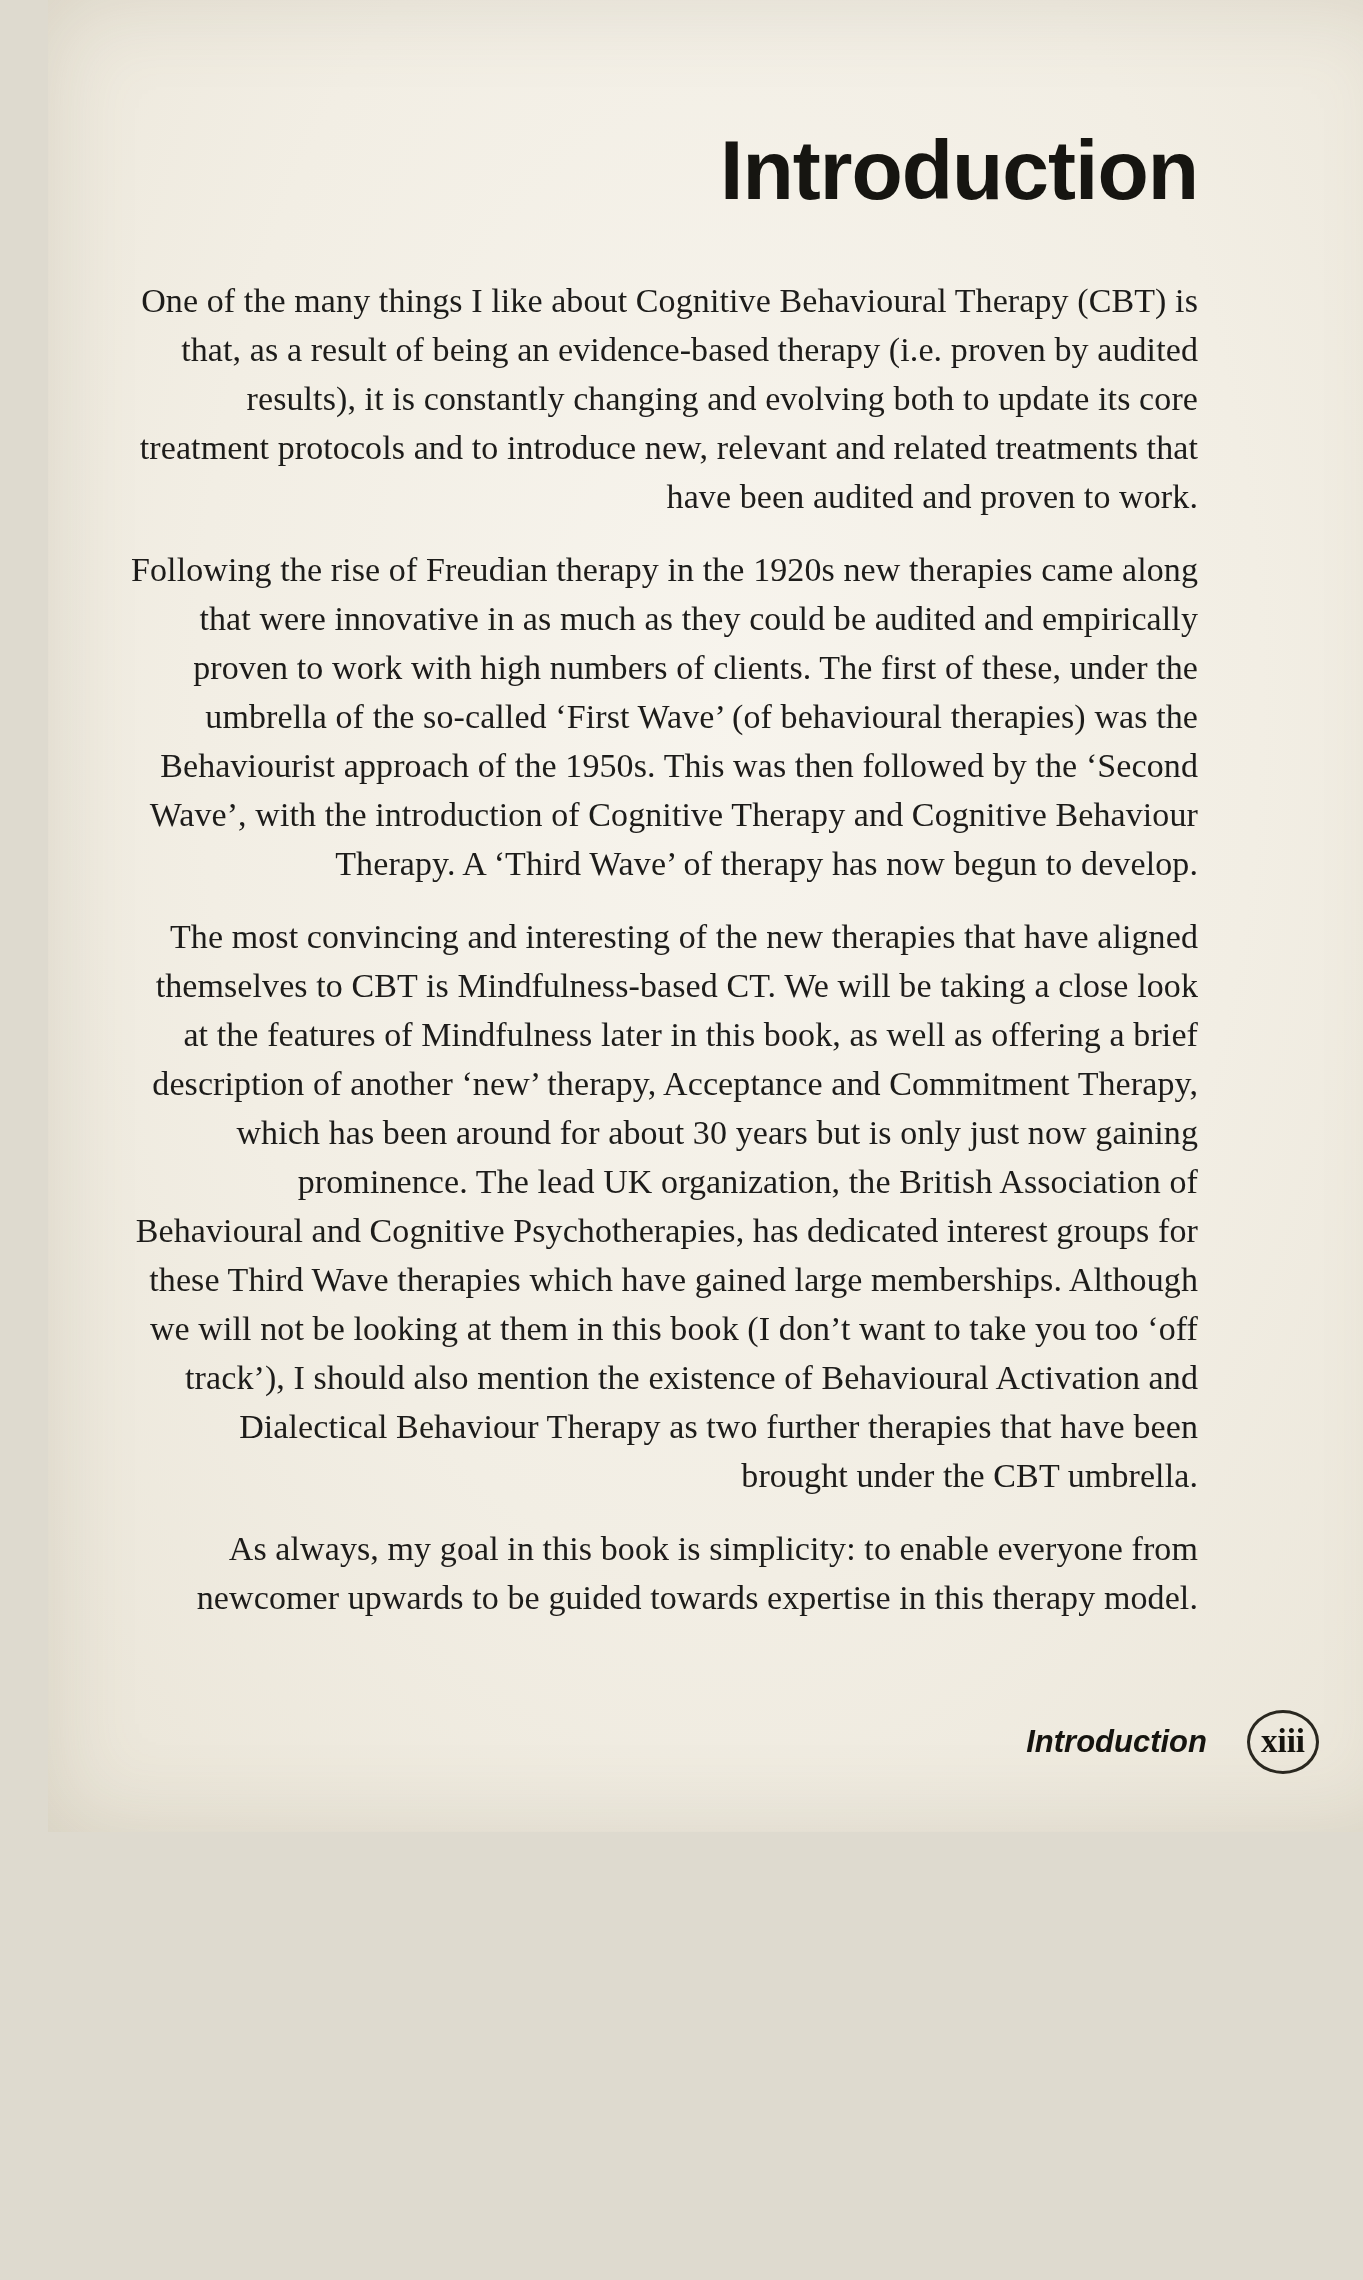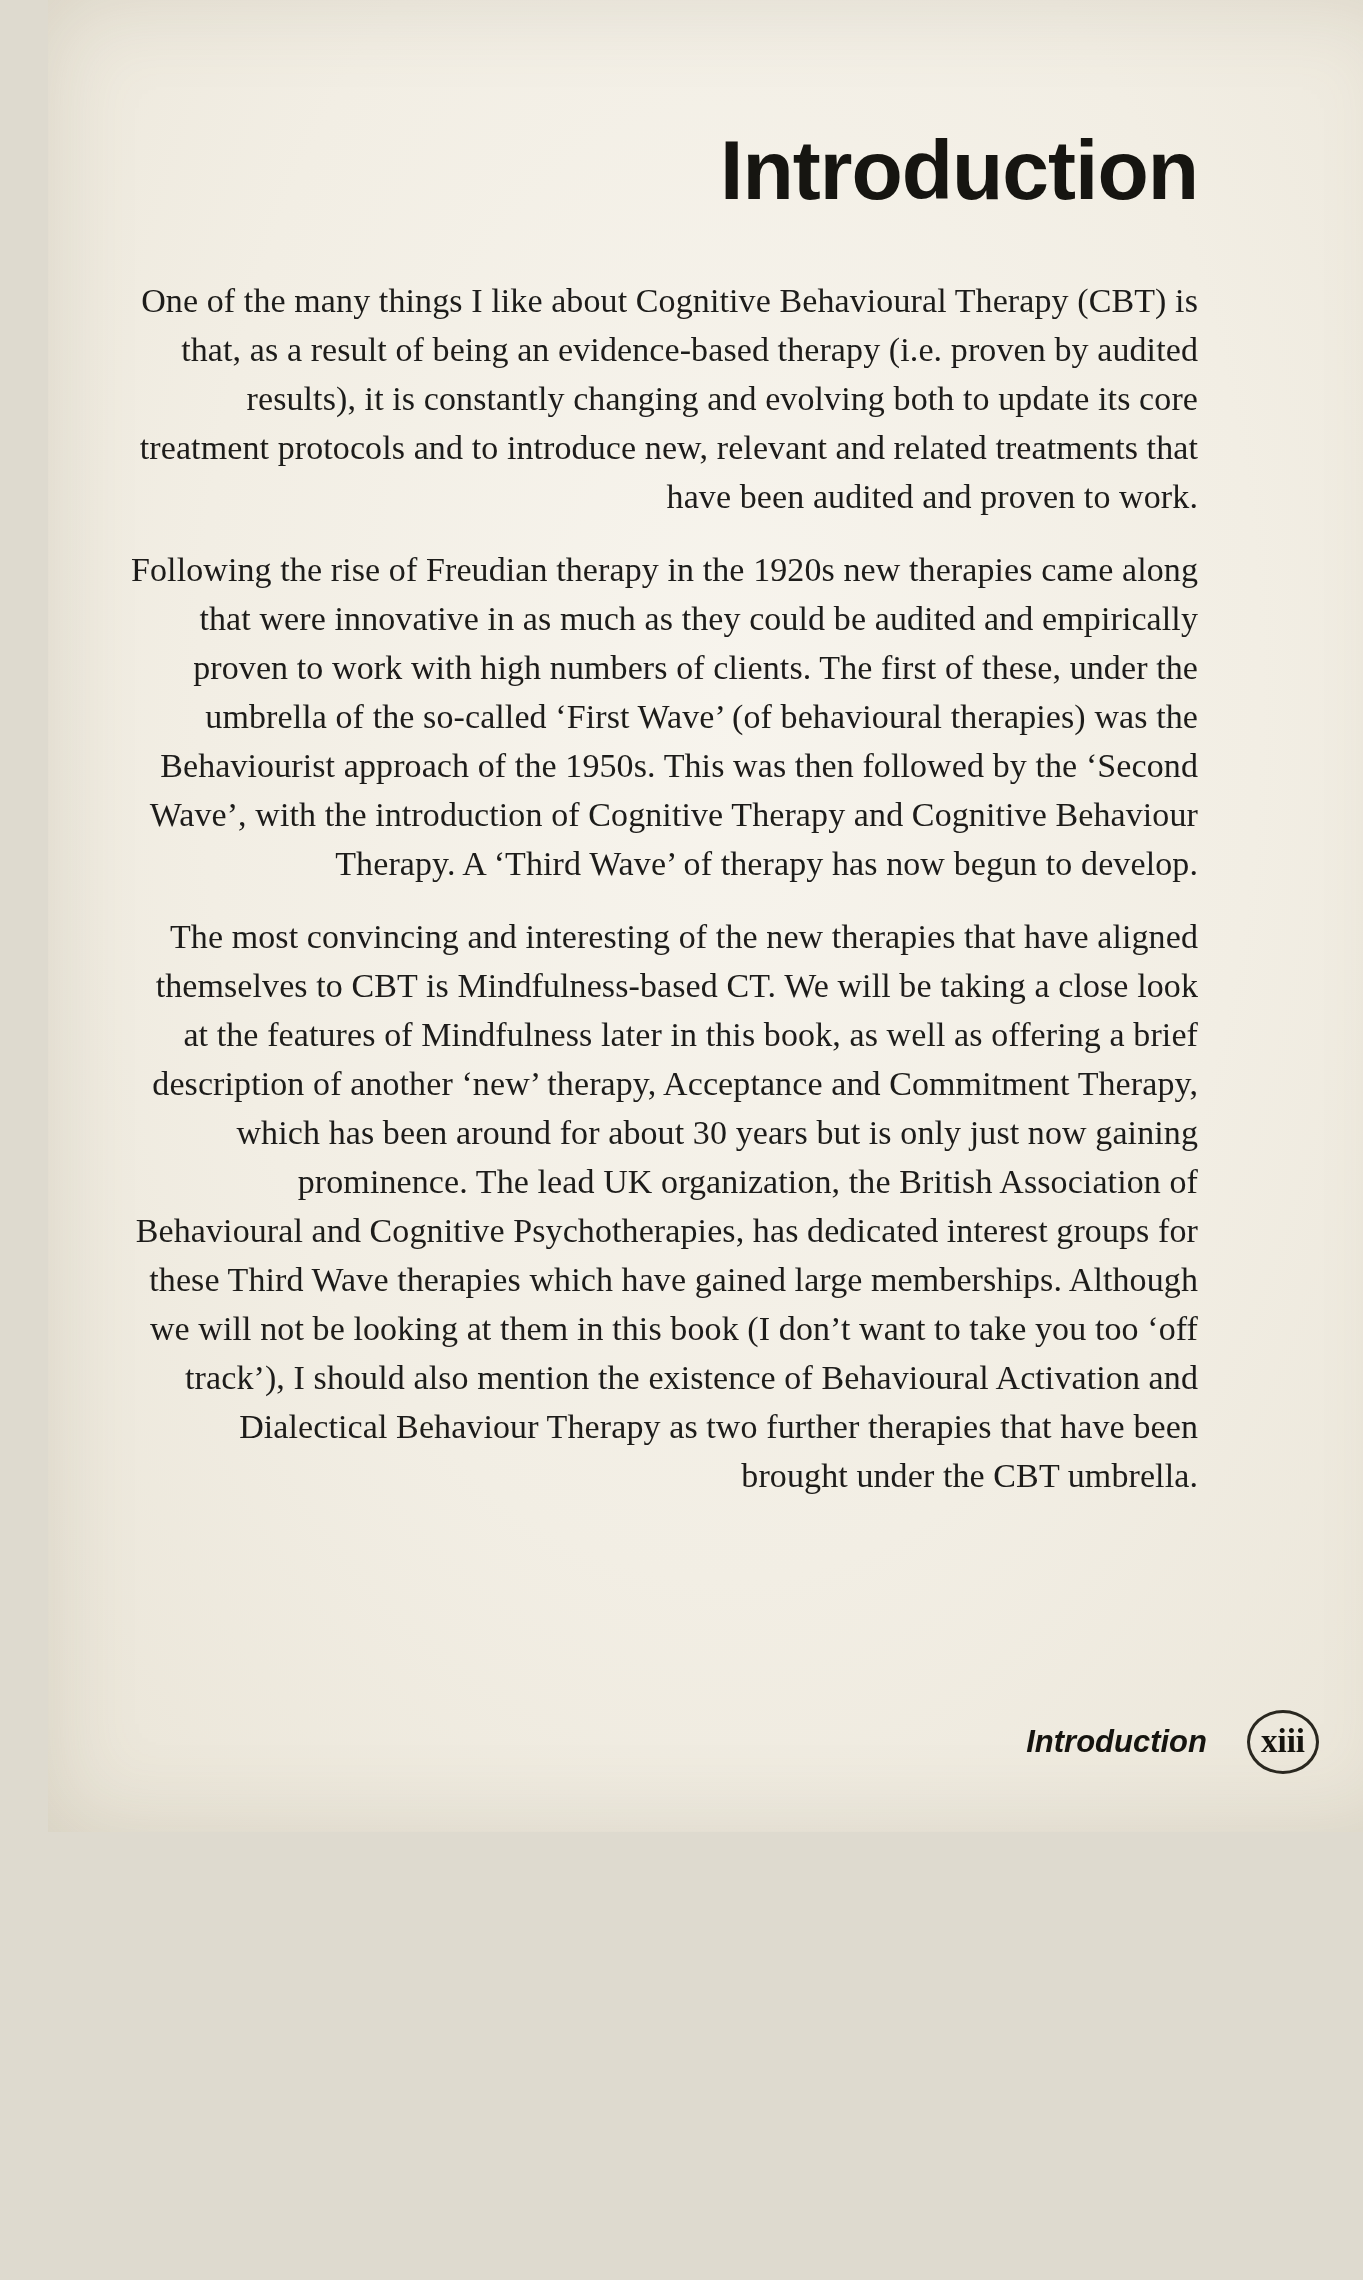--- a/index.html
+++ b/index.html
@@ -85,20 +85,21 @@
 </head>
 <body>
 
 <div class="page">
   <div class="content">
     <h1 class="page-title">Introduction</h1>
     <div class="body-text">
         <p><span>One of the many things I like about Cognitive Behavioural Therapy (CBT) is that, as a result of being an evidence-based therapy (i.e. proven by audited results), it is constantly changing and evolving both to update its core treatment protocols and to introduce new, relevant and related treatments that have been audited and proven to work.</span></p>
         <p><span>Following the rise of Freudian therapy in the 1920s new therapies came along that were innovative in as much as they could be audited and empirically proven to work with high numbers of clients. The first of these, under the umbrella of the so-called ‘First Wave’ (of behavioural therapies) was the Behaviourist approach of the 1950s. This was then followed by the ‘Second Wave’, with the introduction of Cognitive Therapy and Cognitive Behaviour Therapy. A ‘Third Wave’ of therapy has now begun to develop.</span></p>
         <p><span>The most convincing and interesting of the new therapies that have aligned themselves to CBT is Mindfulness-based CT. We will be taking a close look at the features of Mindfulness later in this book, as well as offering a brief description of another ‘new’ therapy, Acceptance and Commitment Therapy, which has been around for about 30 years but is only just now gaining prominence. The lead UK organization, the British Association of Behavioural and Cognitive Psychotherapies, has dedicated interest groups for these Third Wave therapies which have gained large memberships. Although we will not be looking at them in this book (I don’t want to take you too ‘off track’), I should also mention the existence of Behavioural Activation and Dialectical Behaviour Therapy as two further therapies that have been brought under the CBT umbrella.</span></p>
+        <p><span>As always, my goal in this book is simplicity: to enable everyone from newcomer upwards to be guided towards expertise in this therapy model.</span></p>
       </div>
   </div>
 
   <div class="footer">
     <span class="footer-label">Introduction</span>
     <span class="page-circle">
       <span class="page-number">xiii</span>
     </span>
   </div>
 </div>

